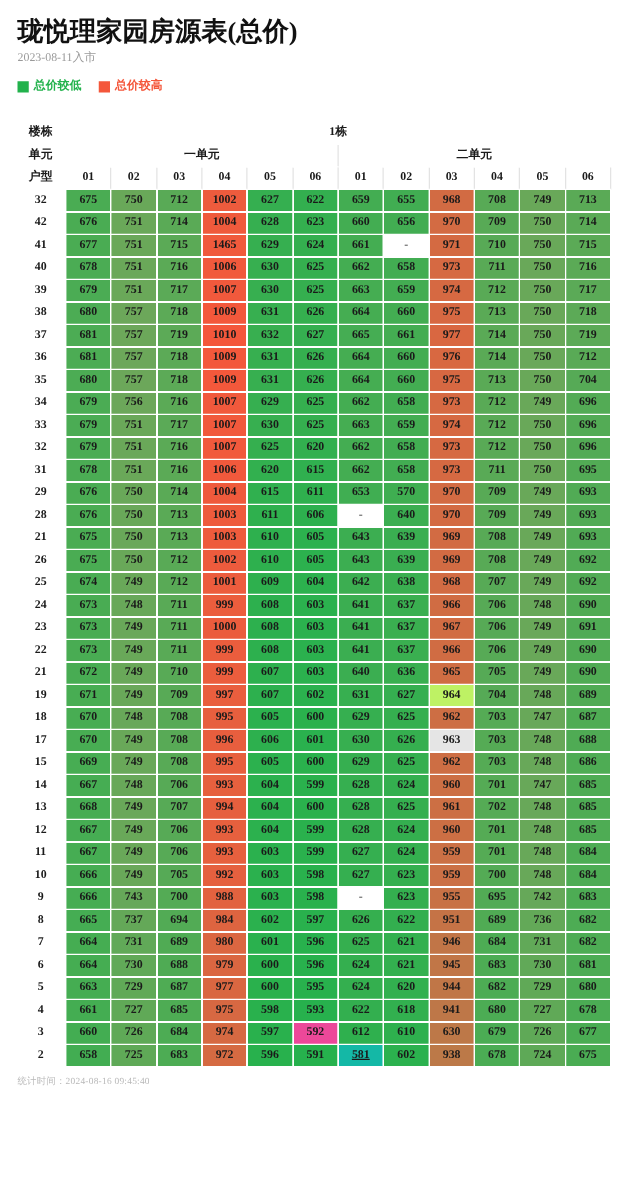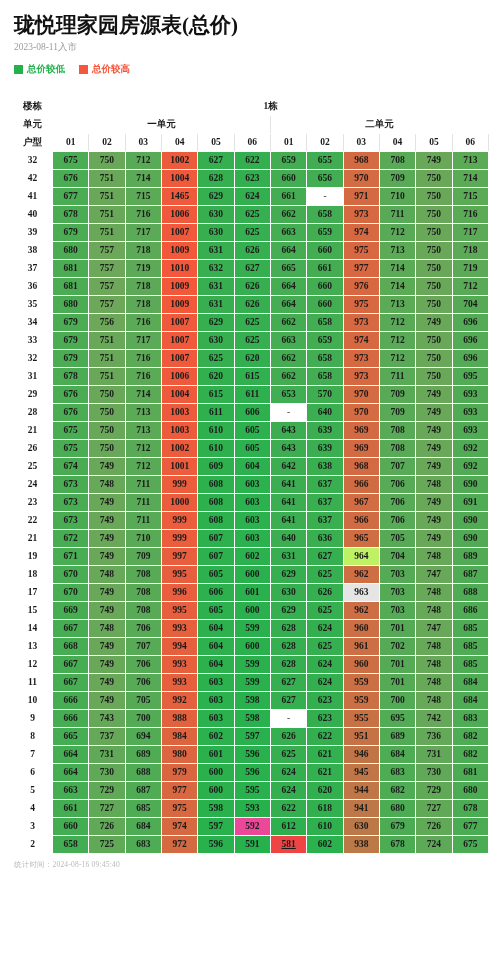--- a/index.html
+++ b/index.html
@@ -758,21 +758,21 @@
             <td class="cell" style="background: rgb(74, 172, 83);">677</td>
           </tr>
           <tr>
             <td class="floorno">2</td>
             <td class="cell" style="background: rgb(66, 173, 82);">658</td>
             <td class="cell" style="background: rgb(95, 169, 87);">725</td>
             <td class="cell" style="background: rgb(77, 172, 84);">683</td>
             <td class="cell" style="background: rgb(213, 106, 66);">972</td>
             <td class="cell" style="background: rgb(40, 177, 77);">596</td>
             <td class="cell" style="background: rgb(38, 177, 77);">591</td>
-            <td class="cell" style="background: #ef4444; text-decoration: underline;">581</td>
+            <td class="cell" style="background: #14b8a6; text-decoration: underline;">581</td>
             <td class="cell" style="background: rgb(43, 177, 78);">602</td>
             <td class="cell" style="background: rgb(188, 121, 72);">938</td>
             <td class="cell" style="background: rgb(75, 172, 84);">678</td>
             <td class="cell" style="background: rgb(94, 169, 87);">724</td>
             <td class="cell" style="background: rgb(74, 172, 83);">675</td>
           </tr>
         </tbody>
     </table>
   </div>
 

